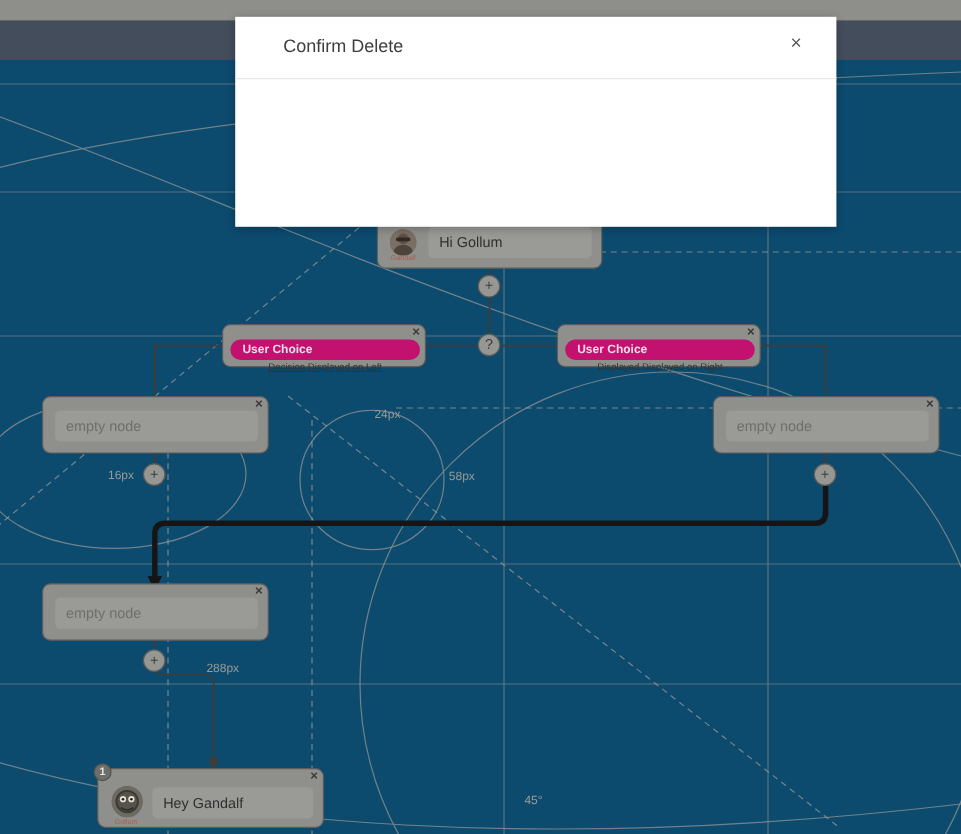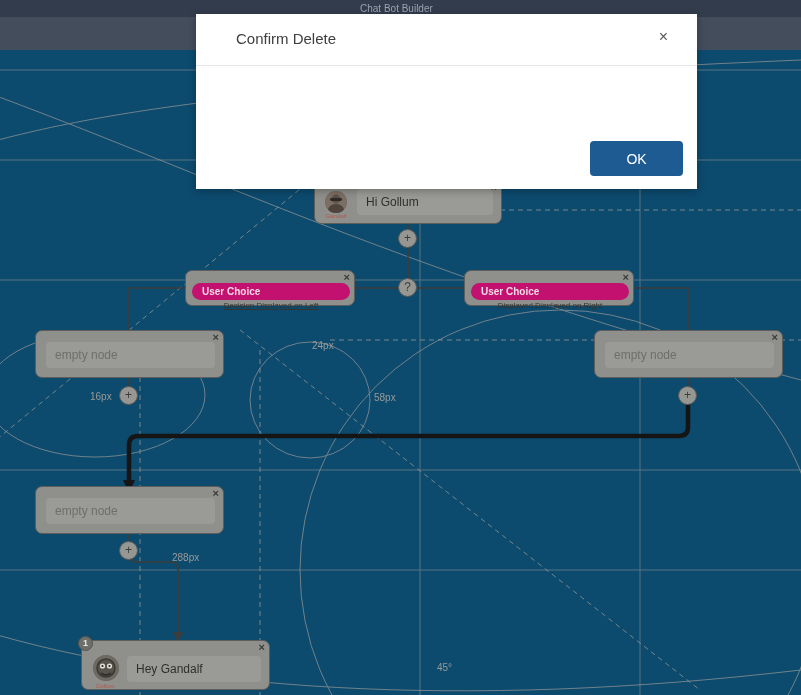--- a/index.html
+++ b/index.html
@@ -164,23 +164,20 @@
     font-family: "Liberation Sans", sans-serif;
   }
   .btn-ok { background: #1e5b93; }
   .btn-cancel { background: #e8544f; }
 </style>
 </head>
 <body>
 
 <div id="app">
 
-  <div class="topbar">
-    <div class="toolbar-ghost" style="left:360px;width:250px;">Chat Bot Builder</div>
-  </div>
   <div class="topbar-strip"></div>
 
   <div class="canvas">
 
     <svg class="canvas-svg" width="801" height="645">
       <g stroke="#9b9b97" fill="none" stroke-width="1" opacity="0.7">
         <path d="M -20 95 C 120 55, 330 30, 801 10"></path>
         <path d="M -20 40 C 200 120, 420 230, 801 330"></path>
         <ellipse cx="95" cy="345" rx="110" ry="62"></ellipse>
         <ellipse cx="310" cy="350" rx="60" ry="58"></ellipse>
@@ -312,17 +309,16 @@
     <div class="wm" style="left:172px;top:502px;text-align:center;">288px</div>
     <div class="wm" style="left:437px;top:612px;">45°</div>
   </div>
 
   <div class="modal">
     <div class="modal-header">
       <div class="modal-title">Confirm Delete</div>
       <div class="modal-close">×</div>
     </div>
     <div class="modal-footer">
-      <button class="btn btn-ok">OK</button>
     </div>
   </div>
 
 </div>
 
 </body></html>

